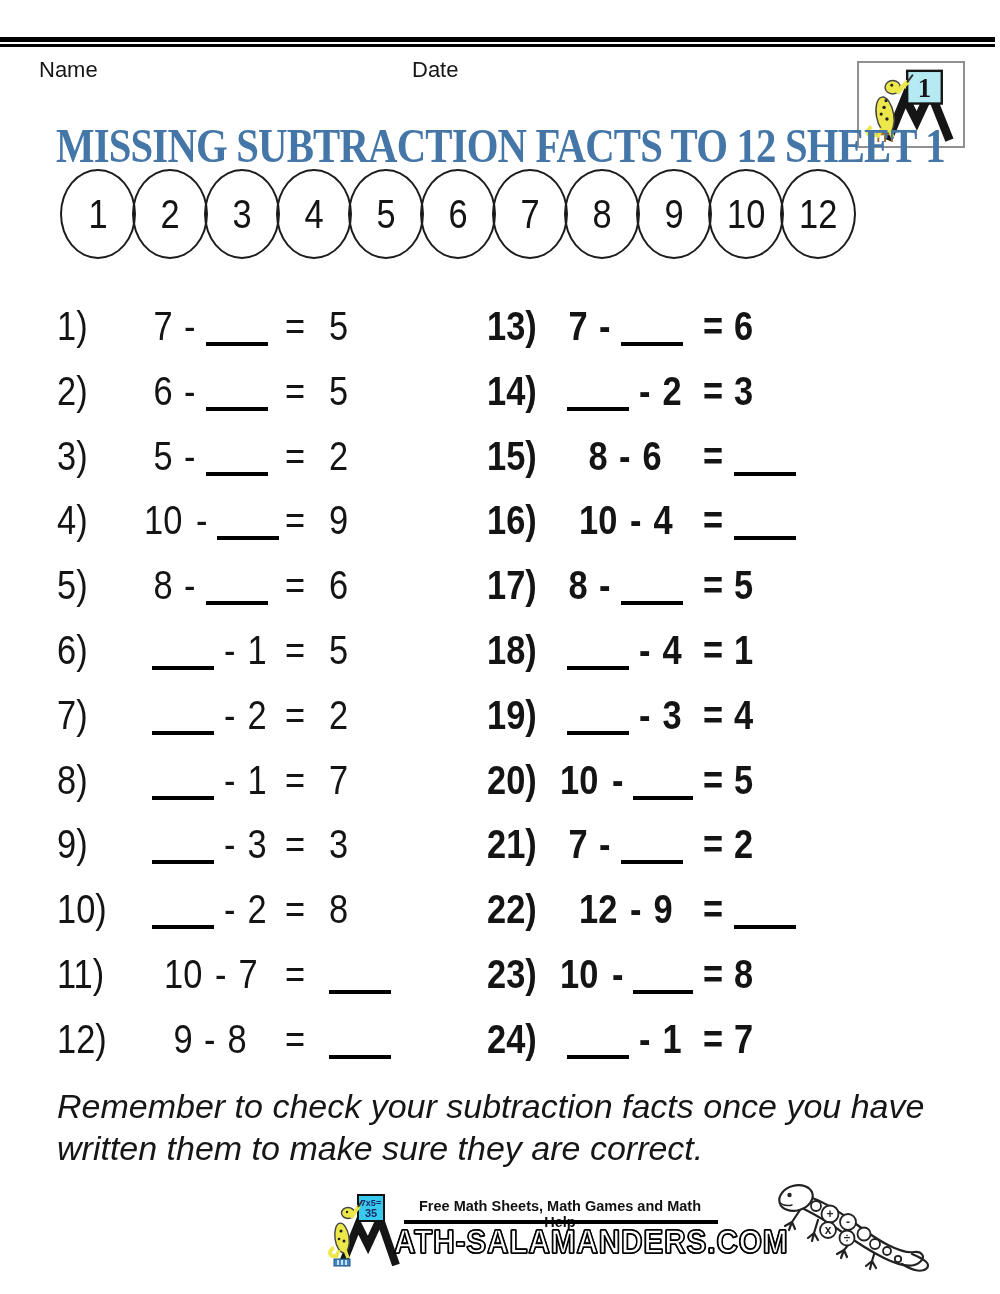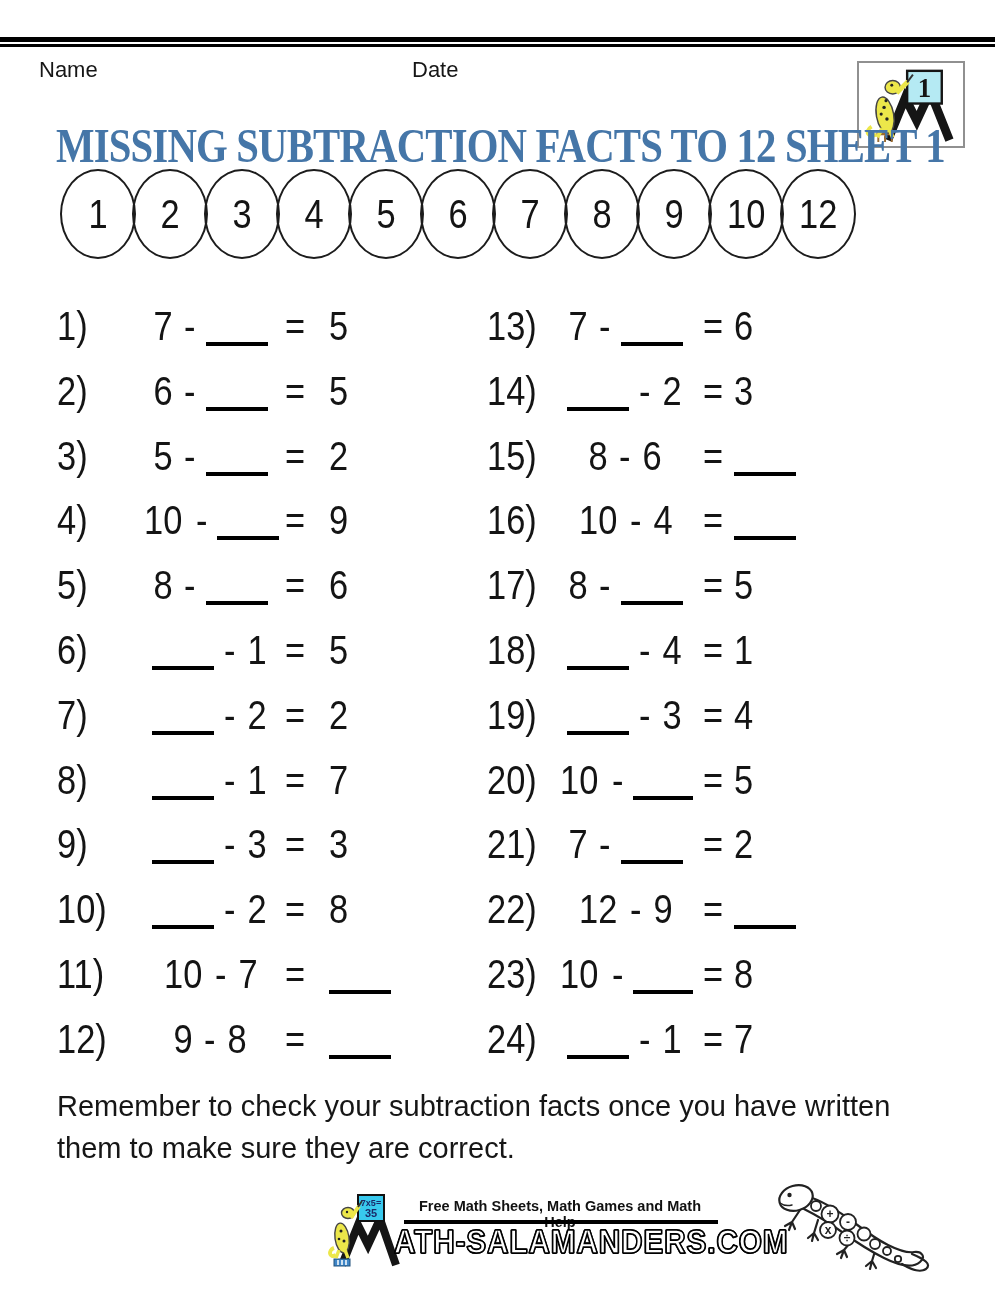--- a/index.html
+++ b/index.html
@@ -31,37 +31,37 @@
   .circle {
     width: 76px; height: 90px; border: 2px solid #1c1c1c; border-radius: 50%;
     margin-right: -4px; display: flex; align-items: center; justify-content: center;
     background: transparent; font-size: 40px;
   }
   .t, .tl, .tc { display: inline-block; transform: scaleX(.86); transform-origin: 50% 100%; }
   .tl, .peq .t, .pans .t { transform-origin: 0 100%; }
 
   .col { position: absolute; top: 296px; font-size: 40px; }
   #col-left  { left: 57px;  width: 420px; }
-  #col-right { left: 487px; width: 480px; }
+  #col-right { left: 487px; width: 480px; font-weight: bold; }
   .prow { display: flex; align-items: baseline; height: 64.8px; padding-top: 8px; }
   .plabel { width: 78px; }
   .pexpr  { width: 150px; display: flex; justify-content: center; align-items: baseline; gap: 9px; }
   .peq    { width: 38px; }
   .pans   { padding-left: 6px; }
   #col-right .plabel { width: 70px; }
   #col-right .pexpr  { width: 136px; }
   #col-right .peq    { width: 36px; padding-left: 10px; }
   #col-right .pans   { padding-left: 5px; }
   .blank {
     display: inline-block; width: 62px; height: 0;
     border-bottom: 4px solid #000; transform: translateY(6px);
   }
   .reminder {
     position: absolute; left: 57px; top: 1086px; width: 900px;
-    font-size: 29px; line-height: 41.5px; color:#161616;
+    font-style: italic; font-size: 34px; line-height: 41.5px; color:#161616;
   }
   .footer-logo { position: absolute; left: 326px; top: 1193px; width: 84px; height: 78px; }
   .tagline {
     position: absolute; left: 402px; top: 1198px; width: 316px; text-align: center;
     font-size: 14.5px; font-weight: bold; color: #111;
   }
   .footer-rule { position: absolute; left: 404px; top: 1220px; width: 314px; height: 4px; background:#000; }
   .site {
     position: absolute; left: 394px; top: 1223px; white-space: nowrap;
     font-size: 33px; font-weight: 700; letter-spacing: 1px; color: #fff;

